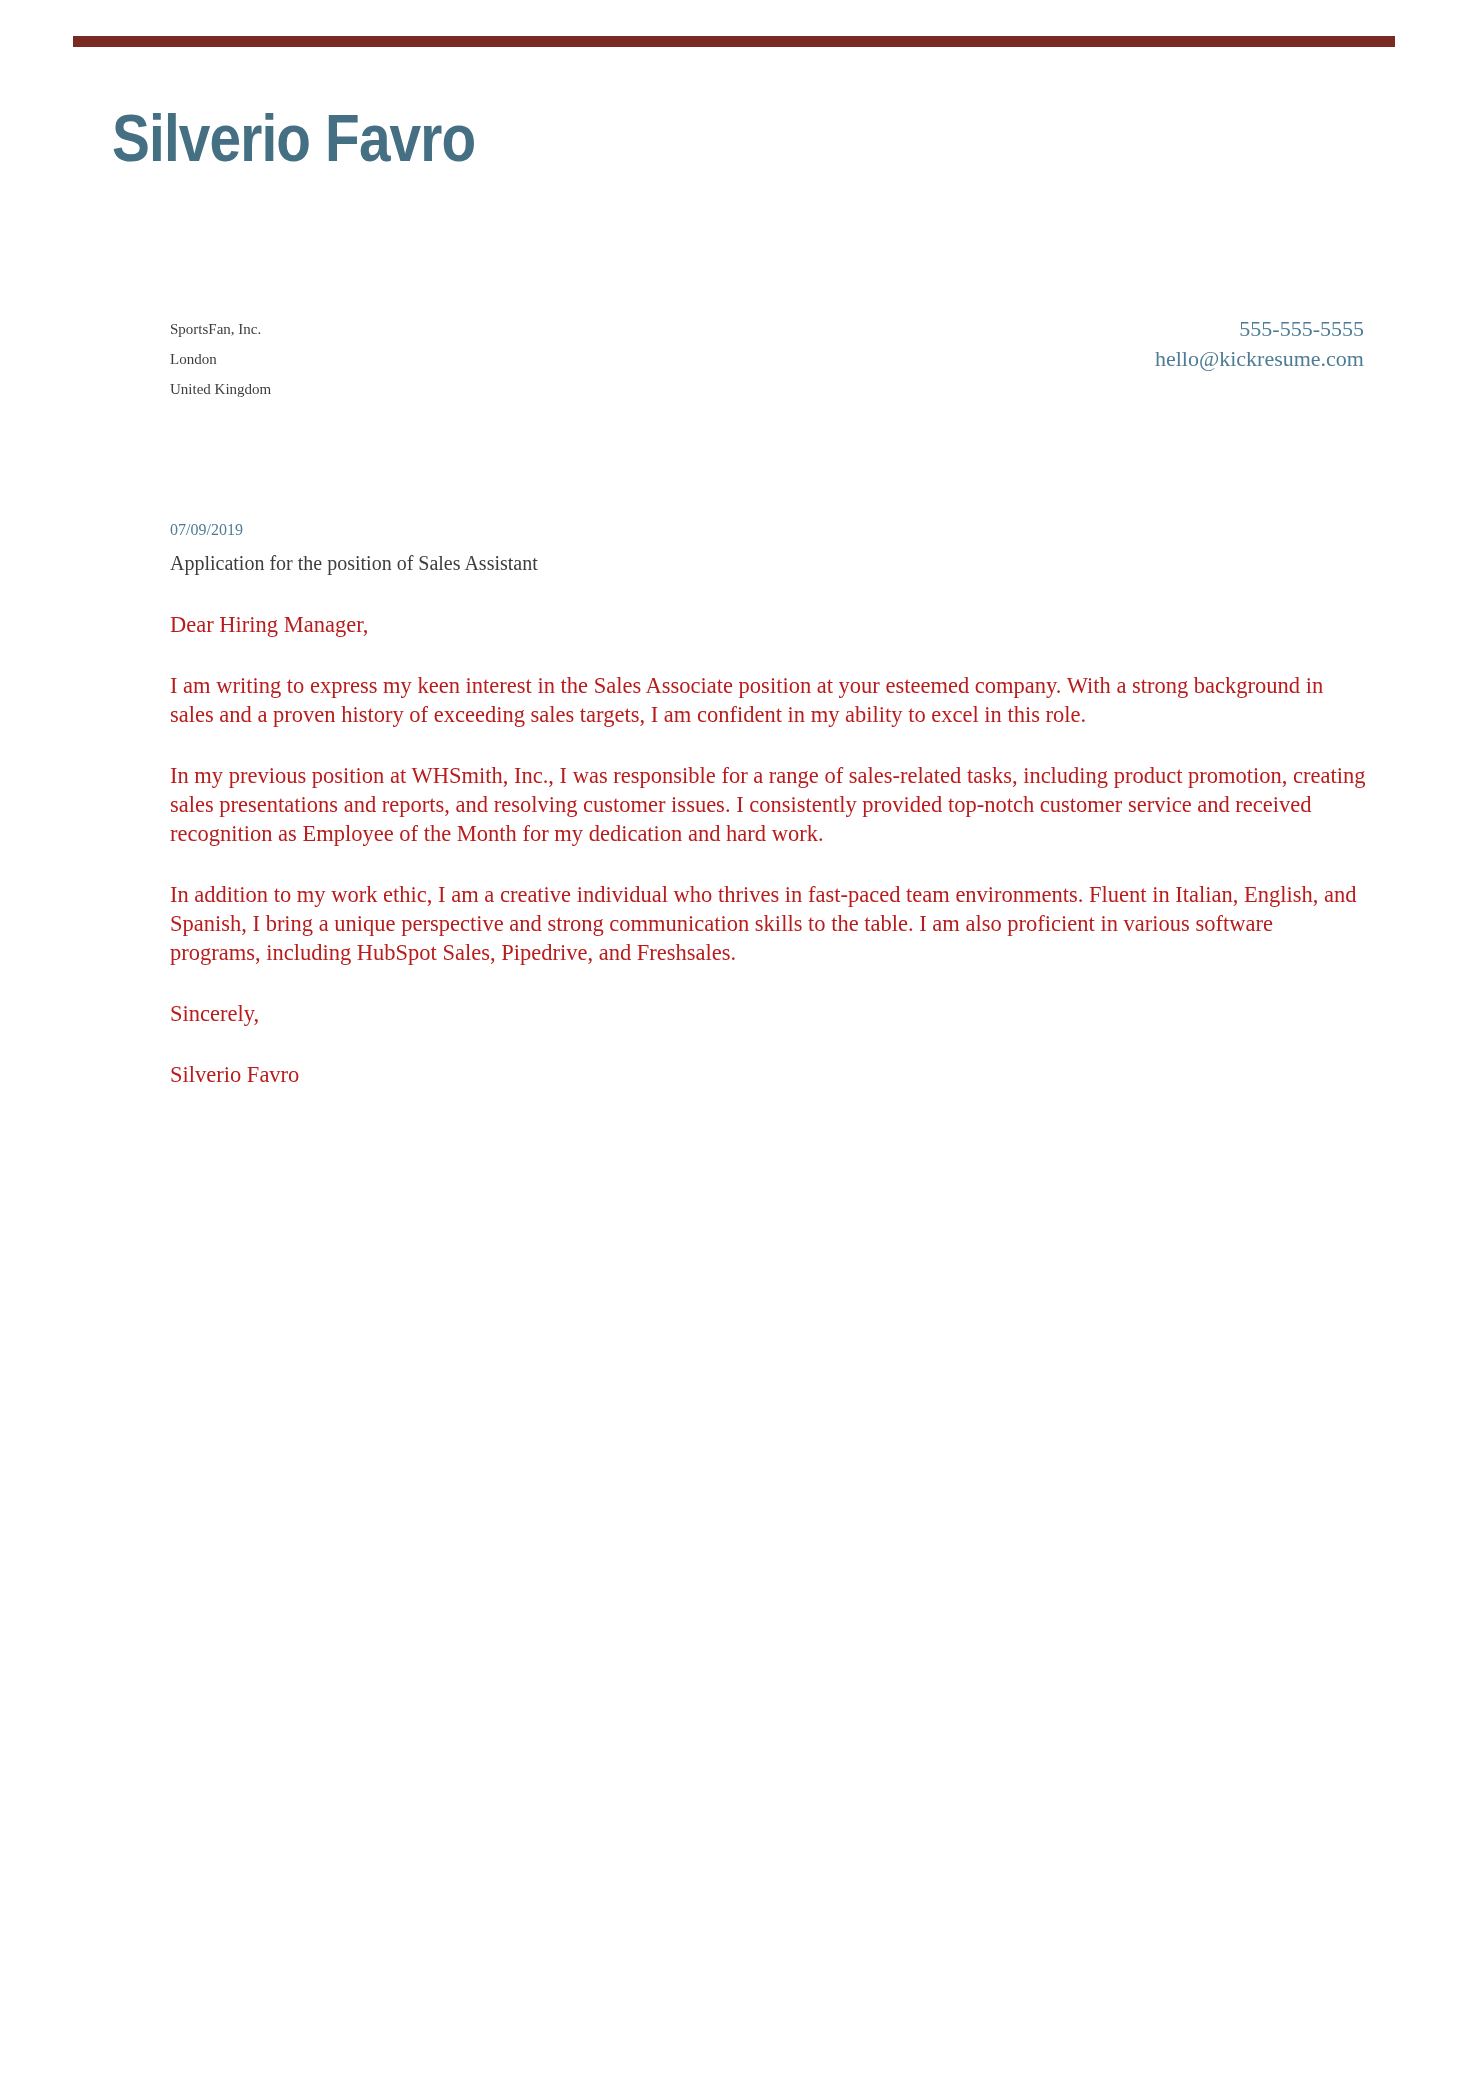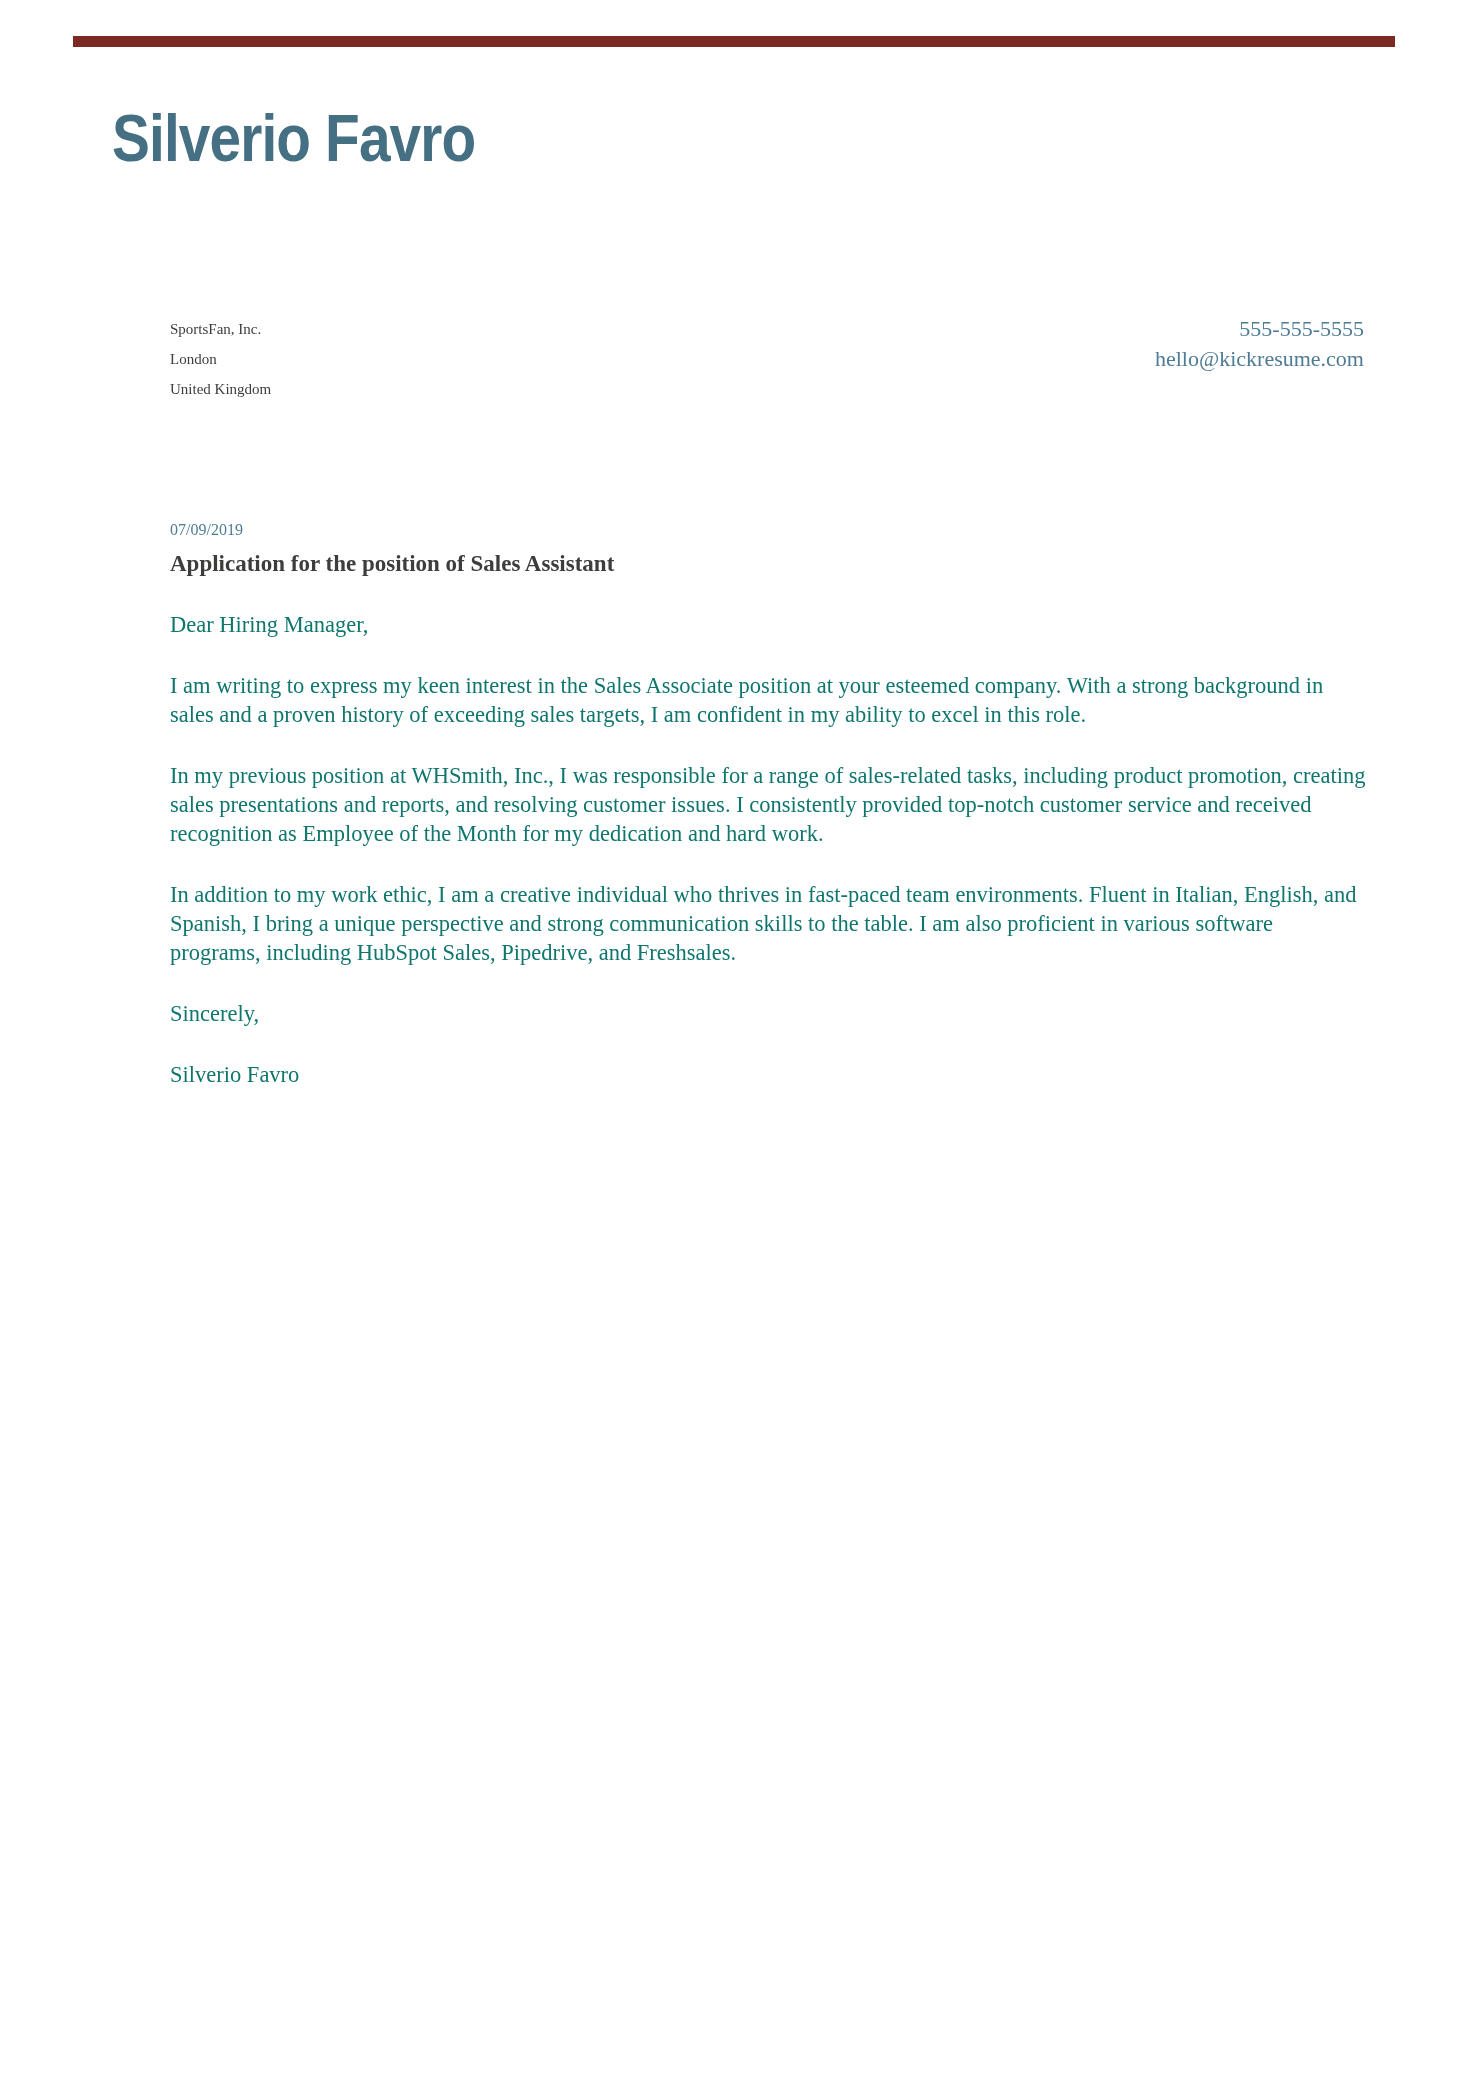--- a/index.html
+++ b/index.html
@@ -64,28 +64,27 @@
     font-size: 22.5px;
     line-height: 29px;
   }
   .letter-date {
     font-size: 16px;
     line-height: 24px;
     color: #4d7c94;
   }
   .letter-subject {
     margin-top: 7px;
-    font-size: 23px;
+    font-size: 20px;
     line-height: 29px;
     color: #3d3d3c;
-    font-weight: bold;
   }
   .letter-body p.block {
     margin-top: 32px;
-    color: #0f766e;
+    color: #b91c1c;
   }
 </style>
 </head>
 <body>
 
 <div class="page">
 
   <div class="accent-bar"></div>
 
   <h1 class="applicant-name">Silverio Favro</h1>

